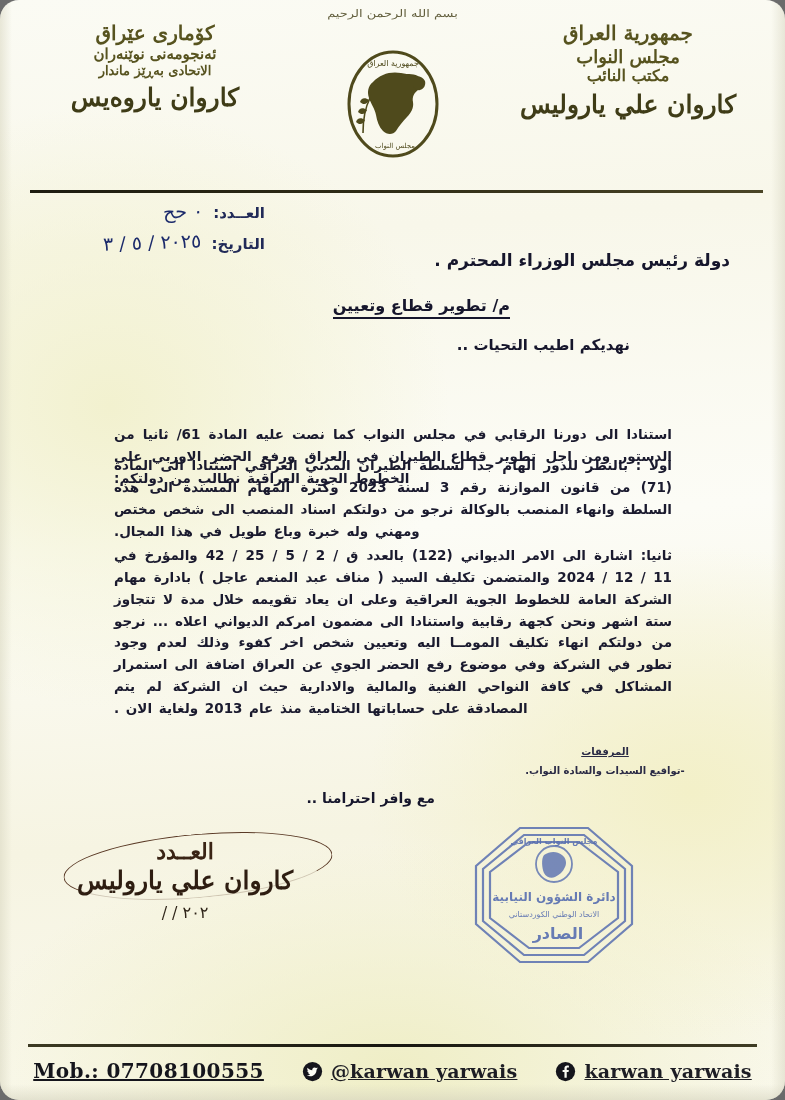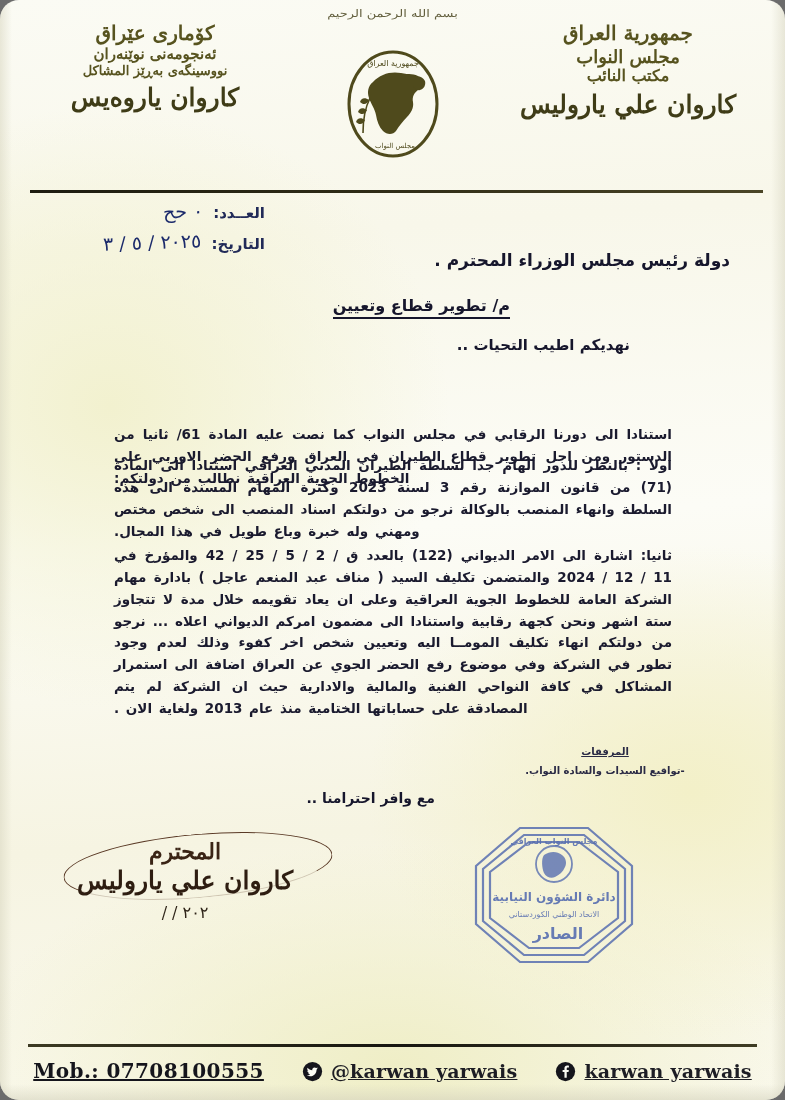--- a/index.html
+++ b/index.html
@@ -247,21 +247,21 @@
     <div class="hdr-block hdr-right">
       <div class="l1">جمهورية العراق</div>
       <div class="l2">مجلس النواب</div>
       <div class="l3">مكتب النائب</div>
       <div class="nm">كاروان علي ياروليس</div>
     </div>
 
     <div class="hdr-block hdr-left">
       <div class="l1">كۆماری عێراق</div>
       <div class="l2">ئه‌نجومه‌نی نوێنه‌ران</div>
-      <div class="l3">نووسینگه‌ی به‌ڕێز المشاكل</div>
+      <div class="l3">الاتحاد‌ی به‌ڕێز ماندار</div>
       <div class="nm">كاروان ياروه‌يس</div>
     </div>
   </div>
 
   <div class="hdr-rule"></div>
 
   <div class="refbox">
     <div class="refrow">
       <span class="reflabel">العــدد:</span>
       <span class="refval">٠ حح</span>
@@ -282,21 +282,21 @@
 
   <div class="attach">
     <div class="ttl">المرفقات</div>
     <div>-تواقيع السيدات والسادة النواب.</div>
   </div>
 
   <div class="closing">مع وافر احترامنا ..</div>
 
   <div class="signature">
     <div class="sig-swoosh"></div>
-    <div class="sig-title">المحترم</div>
+    <div class="sig-title">العــدد</div>
     <div class="sig-name">كاروان علي ياروليس</div>
     <div class="sig-date">٢٠٢  /    /</div>
   </div>
 
   <svg class="stamp" viewBox="0 0 168 146">
     <g fill="none" stroke="#4a63ad" stroke-width="2.2" opacity=".85">
       <polygon points="50,6 118,6 162,44 162,102 118,140 50,140 6,102 6,44"></polygon>
       <polygon points="54,13 114,13 155,47 155,99 114,133 54,133 13,99 13,47"></polygon>
       <polygon points="59,20 109,20 148,50 148,96 109,126 59,126 20,96 20,50"></polygon>
     </g>

